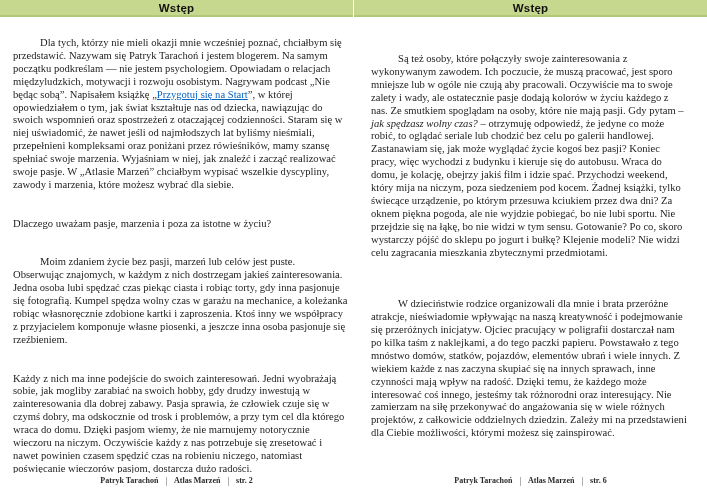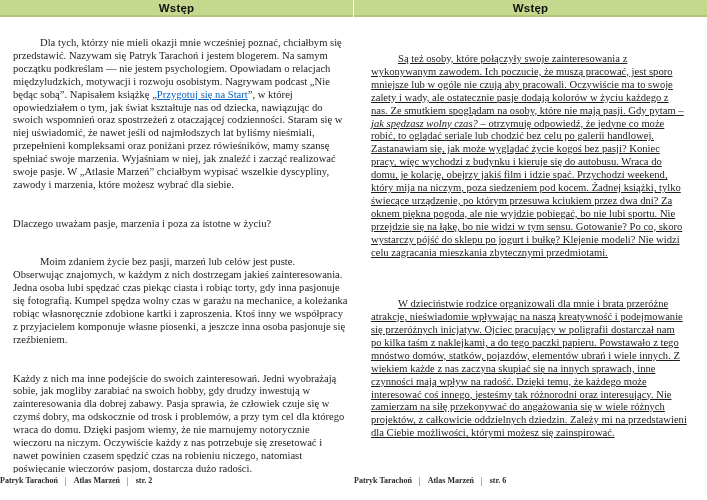--- a/index.html
+++ b/index.html
@@ -30,32 +30,32 @@
   }
   .page-body {
     flex: 1;
     padding: 20px 5px 0 13px;
     font-size: 10.6px;
     line-height: 12.9px;
     color: #1c1c1c;
     text-align: left;
     overflow: hidden;
   }
-  .page--right .page-body { padding-top: 36px; padding-left: 17px; padding-right: 20px; text-decoration: underline; }
+  .page--right .page-body { padding-top: 36px; padding-left: 17px; padding-right: 20px; }
   .page-body p { margin: 0; }
   .page-body p.indent { text-indent: 27px; }
   .run-link {
     color: var(--link, #0563C1);
     text-decoration: underline;
     cursor: pointer;
   }
   .run-italic { font-style: italic; }
   .page-footer {
     height: 24px;
-    display: flex; align-items: flex-start; justify-content: flex-start;
+    display: flex; align-items: flex-start; justify-content: center;
     gap: 7px;
     font-size: 8px;
     font-weight: bold;
     color: #2a2a2a;
     padding-top: 3px;
   }
   .footer-sep { font-weight: normal; color: #444444; transform: scaleY(1.25); display: inline-block; }
 </style>
 </head>
 <body>

